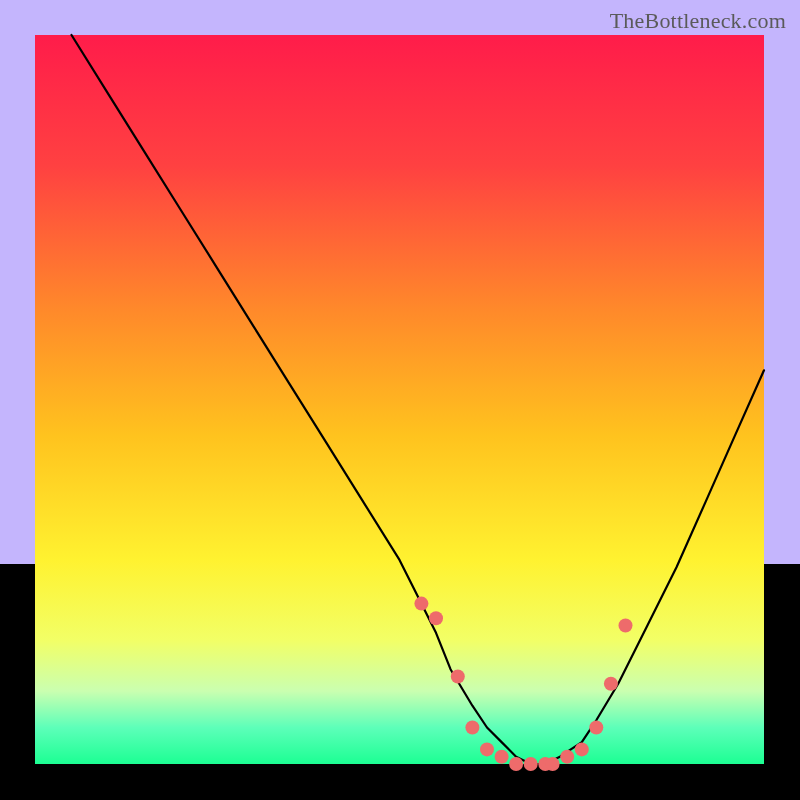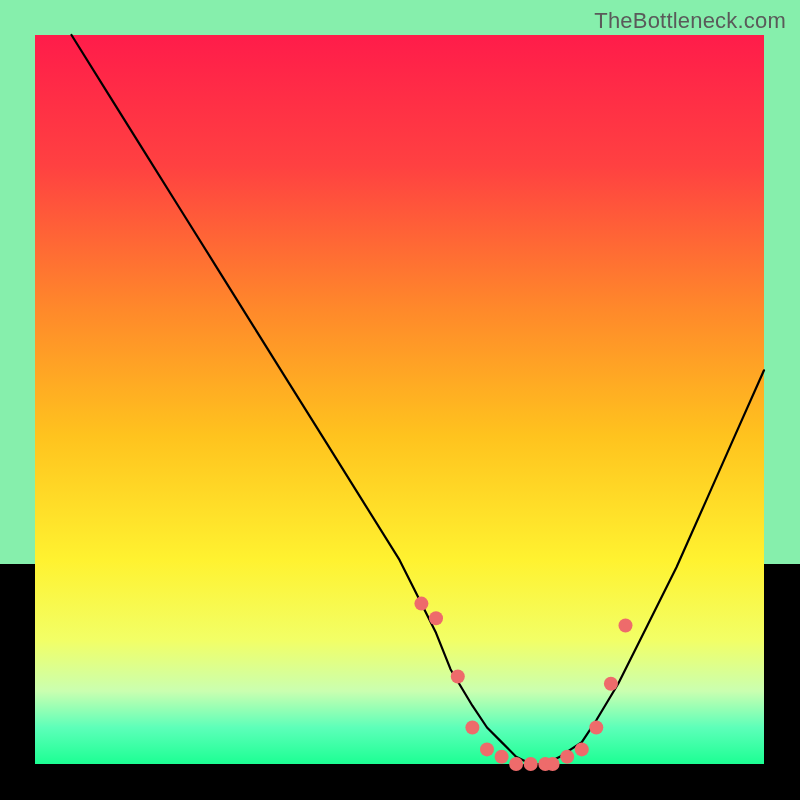--- a/index.html
+++ b/index.html
@@ -8,21 +8,22 @@
     background: #000;
     width: 800px;
     height: 800px;
     overflow: hidden;
     font-family: Arial, Helvetica, sans-serif;
   }
   .frame {
     position: relative;
     width: 800px;
     height: 564px;
-    background: #86efac;
+    background: #c4b5fd;
+    font-family: Liberation Serif, serif;
   }
   .watermark {
     position: absolute;
     top: 8px;
     right: 14px;
     color: #5a5a5a;
     font-size: 22px;
     font-weight: 500;
     z-index: 5;
     letter-spacing: 0.2px;

